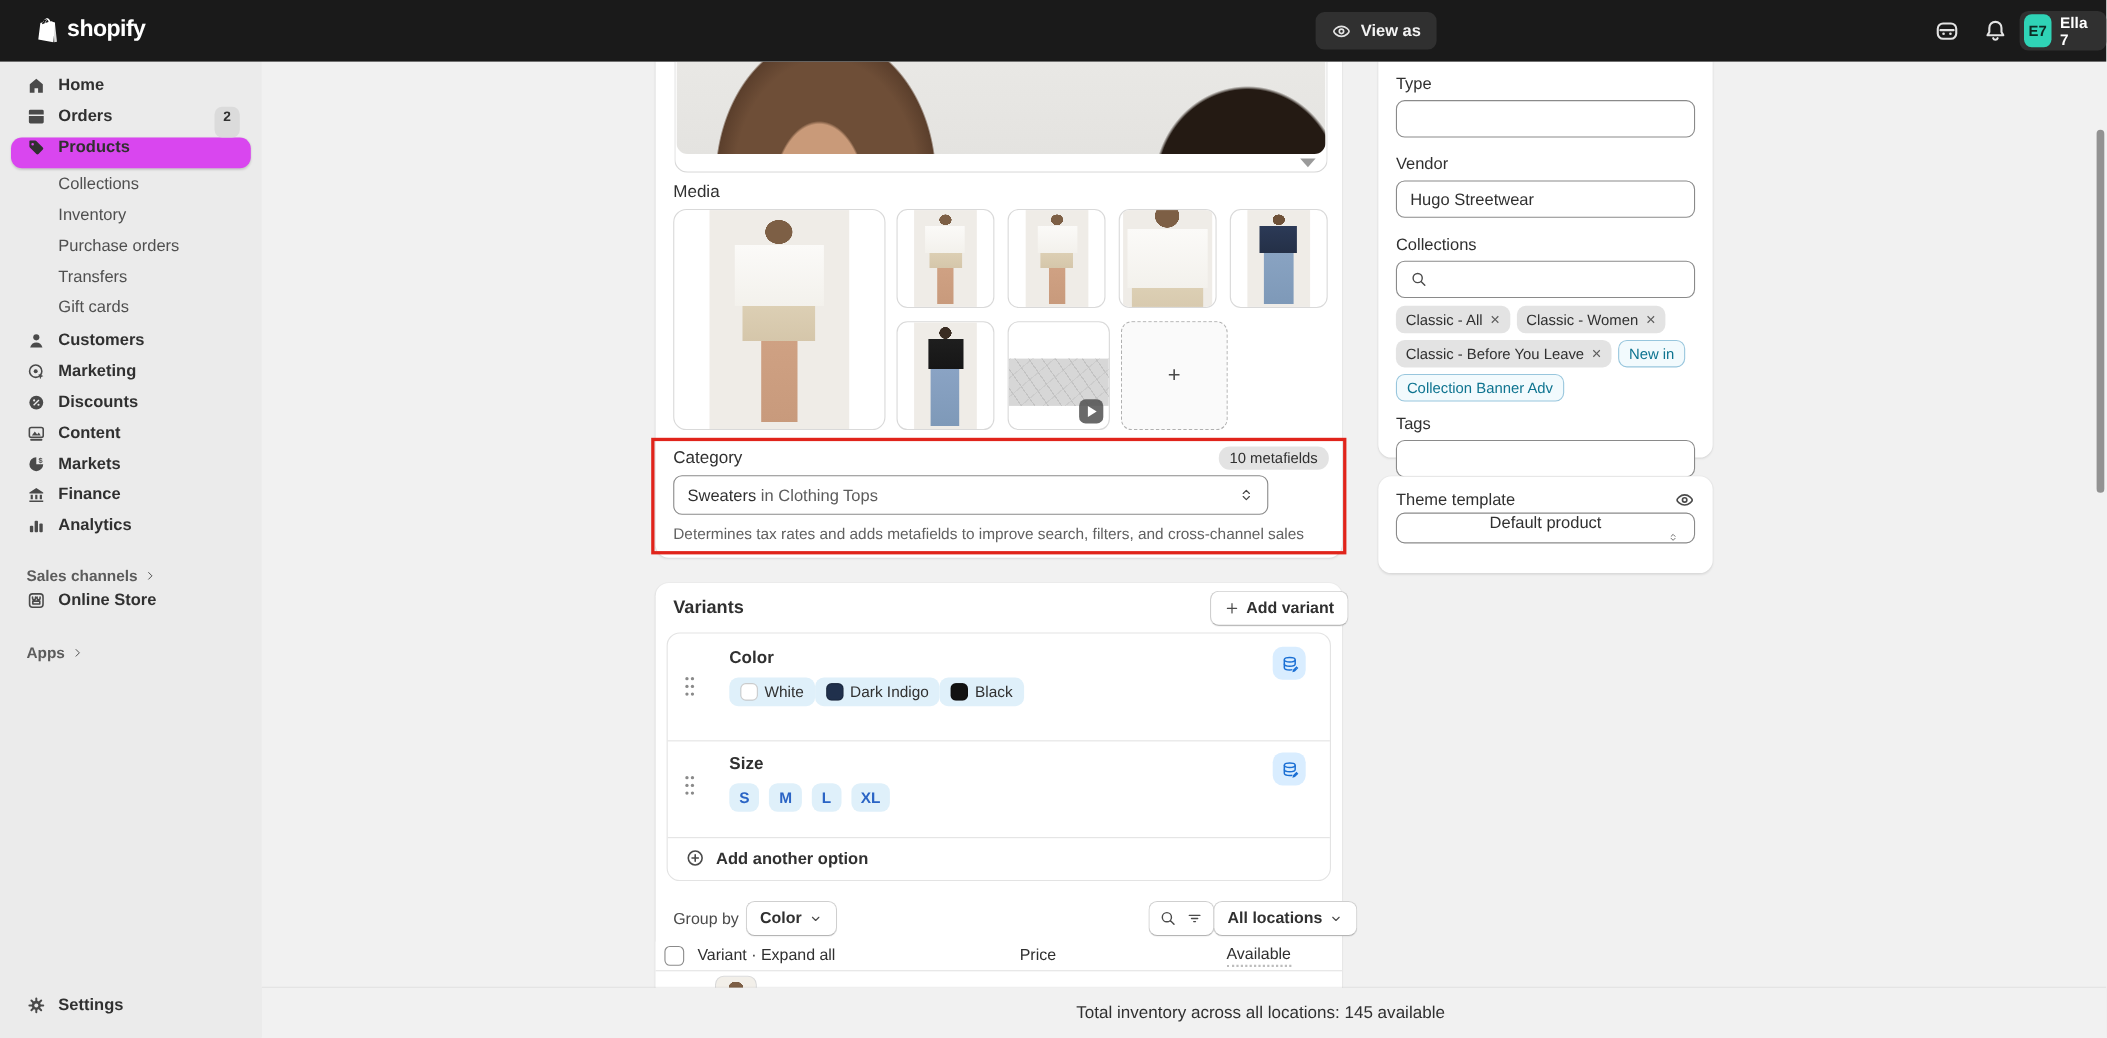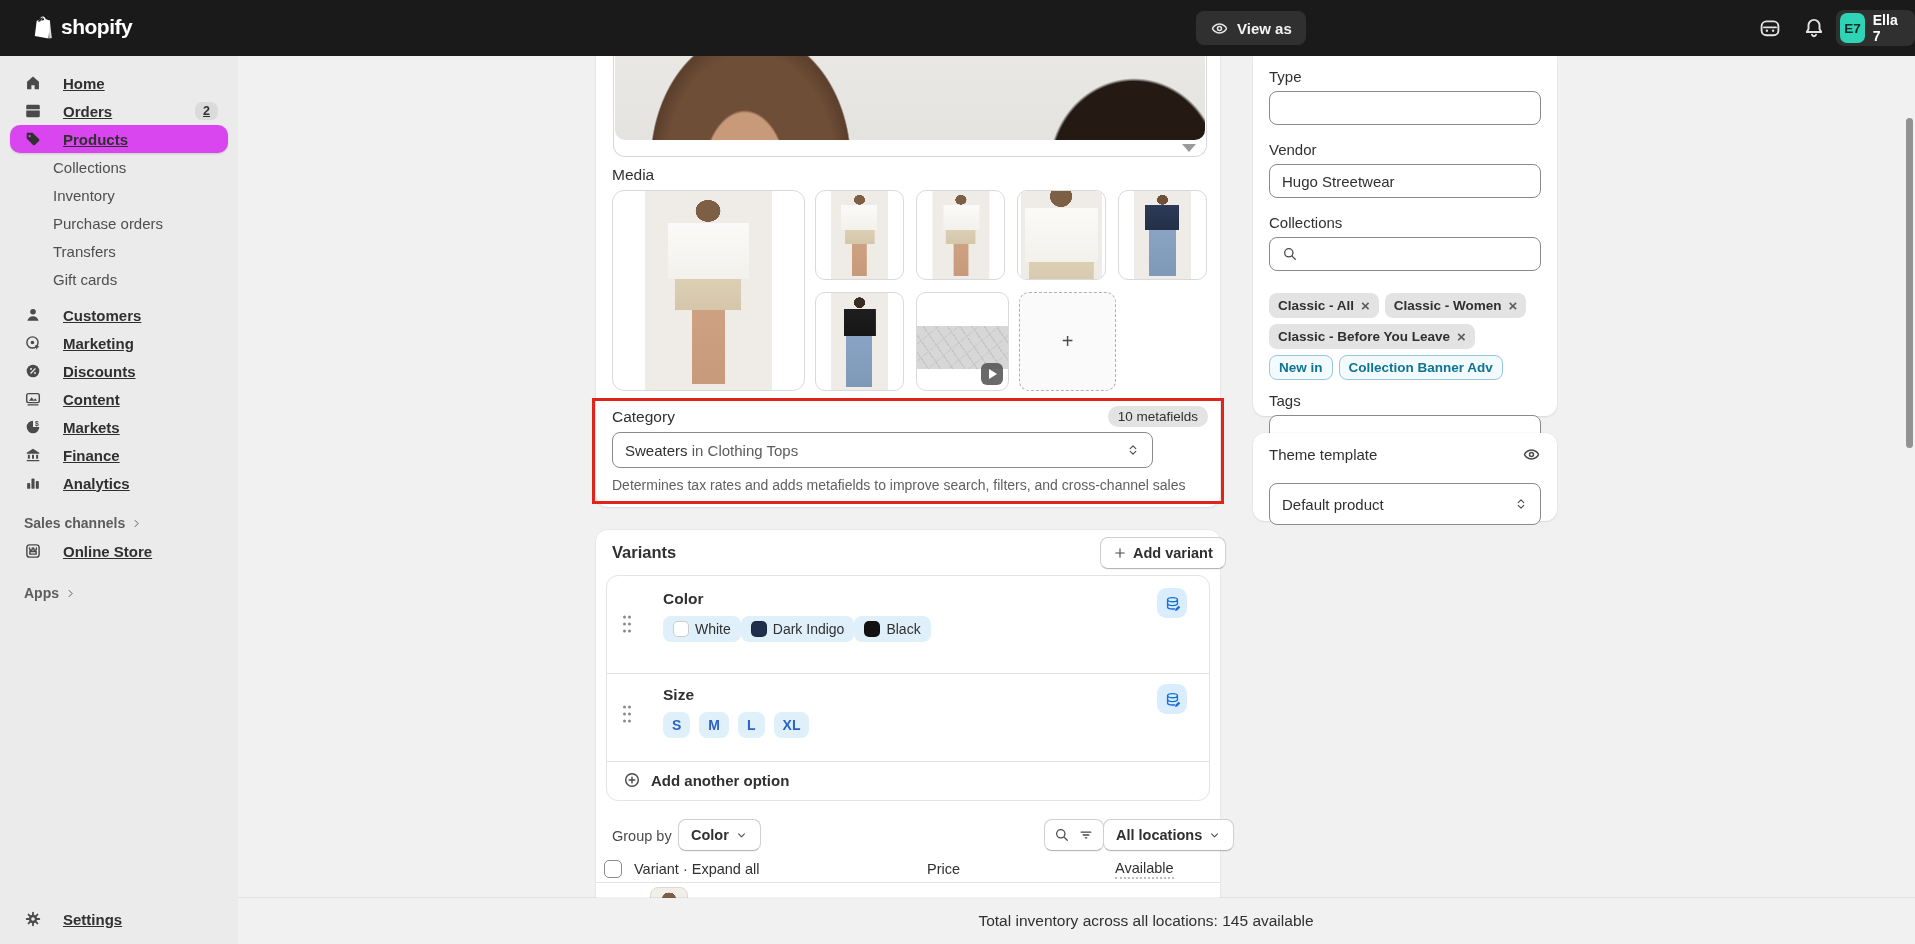--- a/index.html
+++ b/index.html
@@ -15,21 +15,21 @@
   .searchbox .ph-text { color:#b5b5b5; font-size:15px; font-weight:500; margin-left:8px; flex:1; }
   .kbd { background:#4b4b4b; color:#d6d6d6; font-size:12.5px; font-weight:600; border-radius:5px; padding:3px 7px; margin-left:6px; }
   .viewas { position:absolute; left:1196px; top:11px; height:34px; background:#303030; border-radius:8px; display:flex; align-items:center; gap:8px; padding:0 14px; color:#f3f3f3; font-size:15px; font-weight:650; }
   .tb-icon { position:absolute; top:16px; width:24px; height:24px; }
   .userchip { position:absolute; left:1836px; top:10px; height:36px; background:#303030; border-radius:8px; display:flex; align-items:center; gap:8px; padding:4px; }
   .avatar { width:30px; height:30px; border-radius:7px; background:#2fd3b6; color:#0d2b24; font-size:13.5px; font-weight:700; display:flex; align-items:center; justify-content:center; }
   .username { color:#fff; font-size:14px; font-weight:650; padding-right:8px; }
 
   
   .sidebar { position:absolute; top:56px; left:0; width:238px; bottom:0; background:#ebebeb; padding-top:13px; }
-  .side-item { display:flex; align-items:center; height:28px; margin:0 10px; padding:0 10px 0 14px; border-radius:10px; gap:21px; font-size:15px; font-weight:600; color:#303030; cursor:pointer;text-decoration:underline; }
+  .side-item { display:flex; height:28px; margin:0 10px; padding:0 10px 0 14px; border-radius:10px; gap:11px; font-size:15px; font-weight:600; color:#303030; cursor:pointer; }
   .side-item svg { flex:0 0 auto; }
   .side-item.active { background:#d946ef; box-shadow:0 1px 2px rgba(0,0,0,.15); font-weight:700; }
   .side-sub { display:flex; align-items:center; height:28px; margin:0 10px; padding-left:43px; font-size:15px; font-weight:450; color:#4f4f4f; border-radius:10px; cursor:pointer; }
   .side-head { display:flex; align-items:center; height:28px; padding-left:24px; gap:6px; font-size:14px; font-weight:550; color:#5c5c5c; cursor:pointer; }
   .badge-pill { margin-left:auto; background:#dbdbdb; color:#303030; border-radius:7px; font-size:12.5px; font-weight:550; padding:2px 8px; }
   .settings-row { position:absolute; bottom:11px; left:0; right:0; }
 
   
   .card { background:#fff; box-shadow:0 1px 2px rgba(0,0,0,.08), 0 0 0 1px rgba(0,0,0,.02); }
 
@@ -470,21 +470,21 @@
       <span>Hugo Streetwear</span>
     </div>
 
   <div class="panel-label" style="margin-top:16px">Collections</div>
   <div class="input" style="margin-top:6px; gap:8px;">
     <svg width="16" height="16" viewBox="0 0 20 20">
         <circle class="icon-stroke" cx="8.5" cy="8.5" r="5.2"></circle>
         <path class="icon-stroke" d="M12.6 12.6l4 4"></path>
       </svg>
   </div>
-  <div style="margin-top:22px; display:flex; flex-wrap:wrap; gap:6px;font-weight:bold;">
+  <div style="margin-top:7px; display:flex; flex-wrap:wrap; gap:6px;">
     <span class="tag">
         <span>Classic - All</span>
         <span class="x">×</span>
       </span>
     <span class="tag">
         <span>Classic - Women</span>
         <span class="x">×</span>
       </span>
     <span class="tag">
         <span>Classic - Before You Leave</span>
@@ -503,21 +503,21 @@
 </div>
 
 <div class="card abs" style="left:1253px; top:433px; width:304px; height:88px; border-radius:12px; padding:12px 16px;">
   <div style="display:flex; align-items:center;">
     <span class="panel-label">Theme template</span>
     <svg style="margin-left:auto" width="19" height="19" viewBox="0 0 20 20">
         <path class="icon-stroke" d="M10 5.2c4.4 0 7.3 3.8 7.3 4.8s-2.9 4.8-7.3 4.8S2.7 11 2.7 10 5.6 5.2 10 5.2z"></path>
         <circle class="icon-stroke" cx="10" cy="10" r="2.1"></circle>
       </svg>
   </div>
-  <div class="select" style="position:relative; margin-top:19px; width:100%; height:42px;">
+  <div class="select" style="position:relative; margin-top:2px; width:100%; height:28px;flex-direction:column;">
     <span>Default product</span>
     <svg class="updown" width="14" height="14" viewBox="0 0 20 20">
         <path class="icon-stroke" d="m6 8 4-4 4 4M6 12l4 4 4-4"></path>
       </svg>
   </div>
 </div>
 
 <div class="scroll-thumb"></div>
 
 </body></html>

